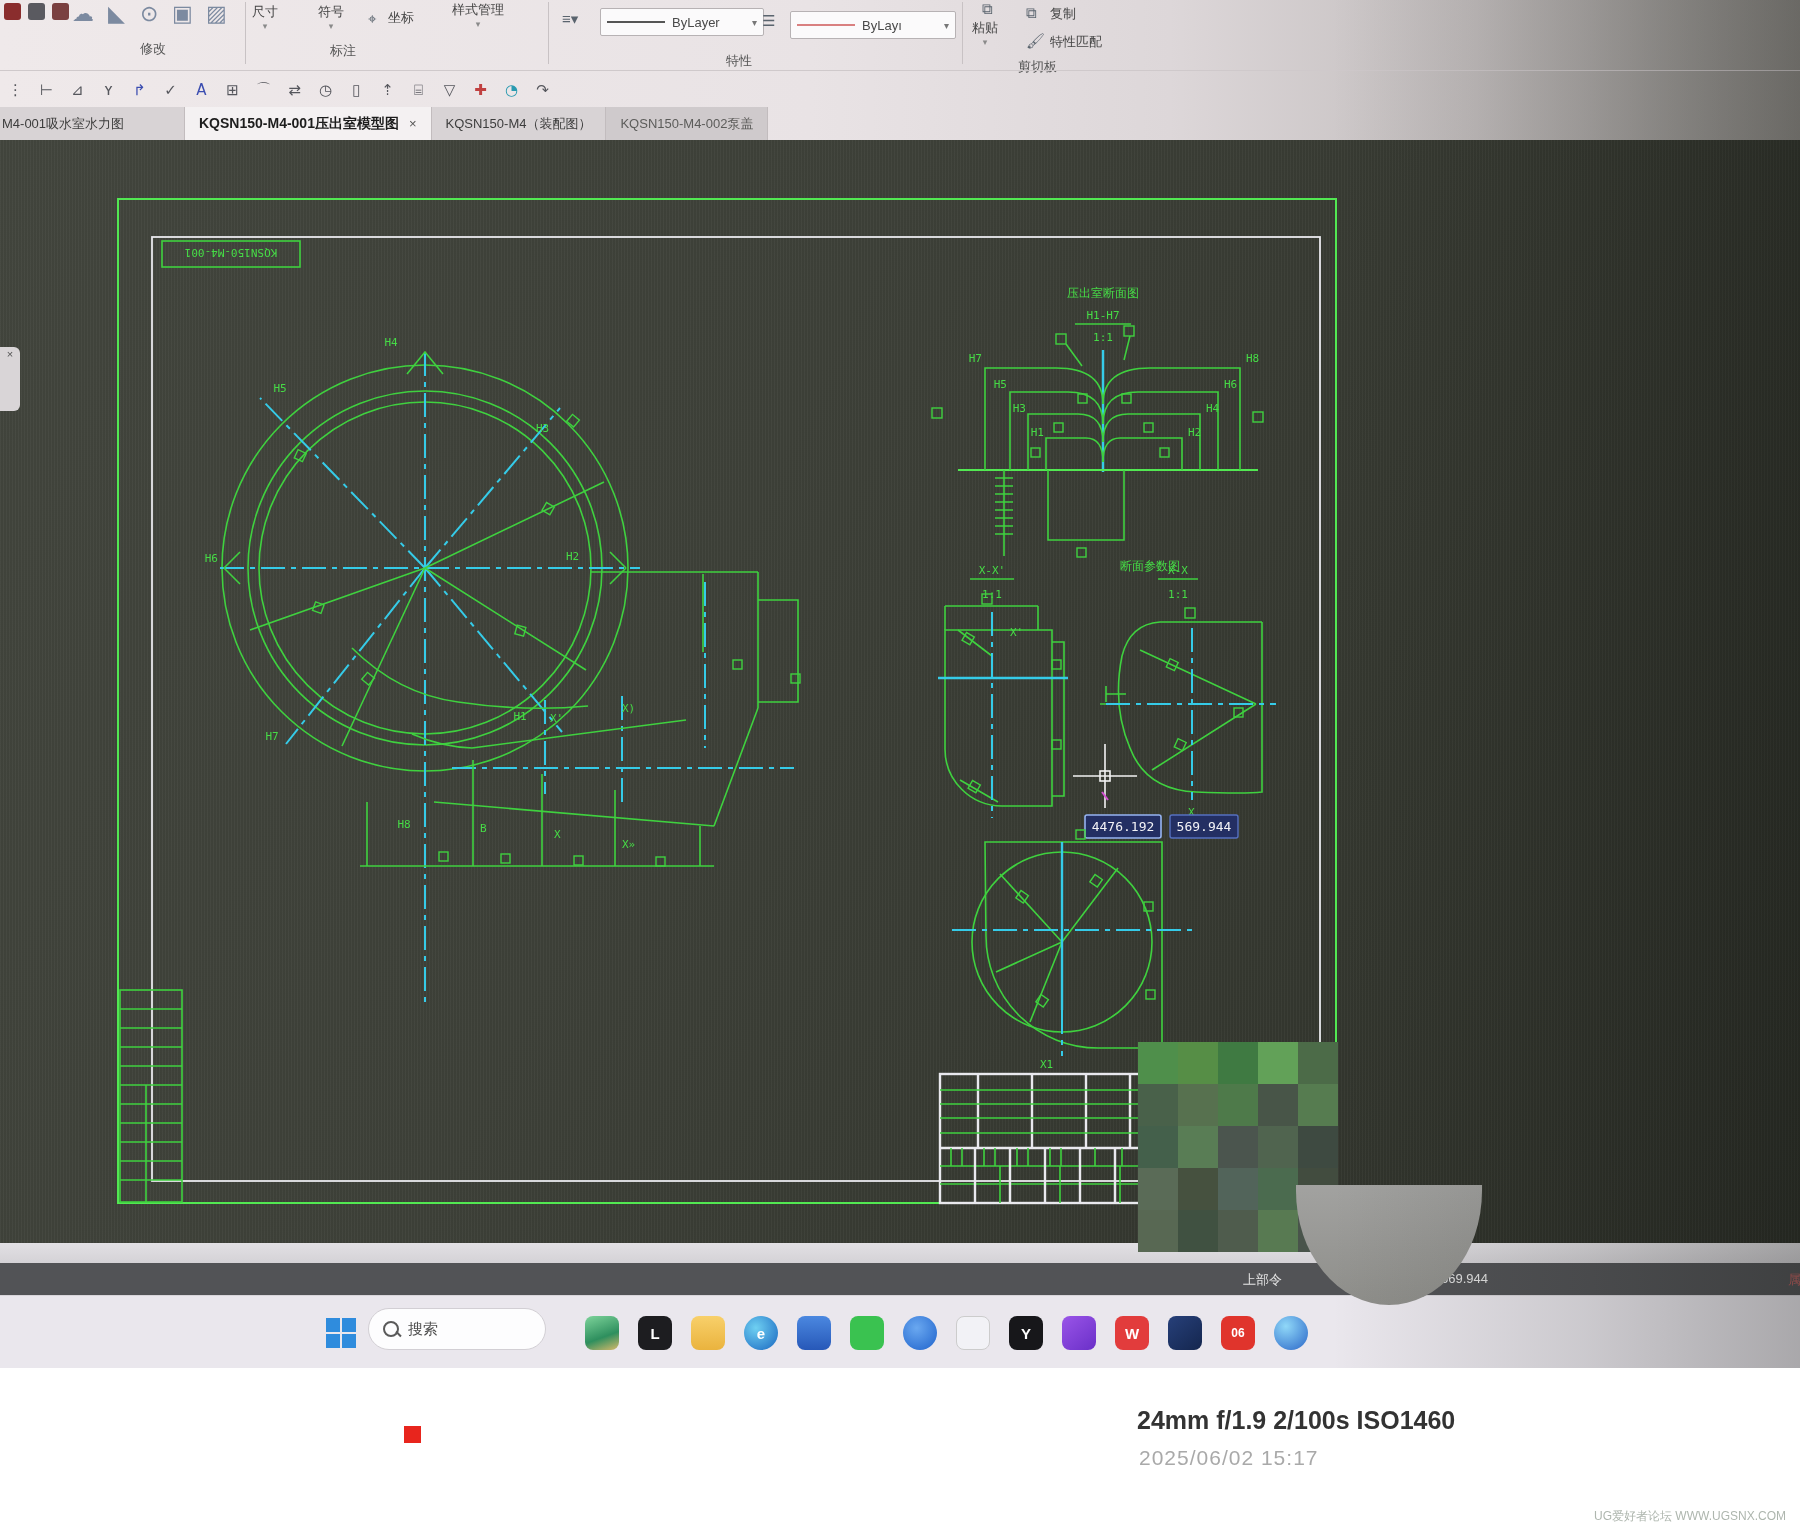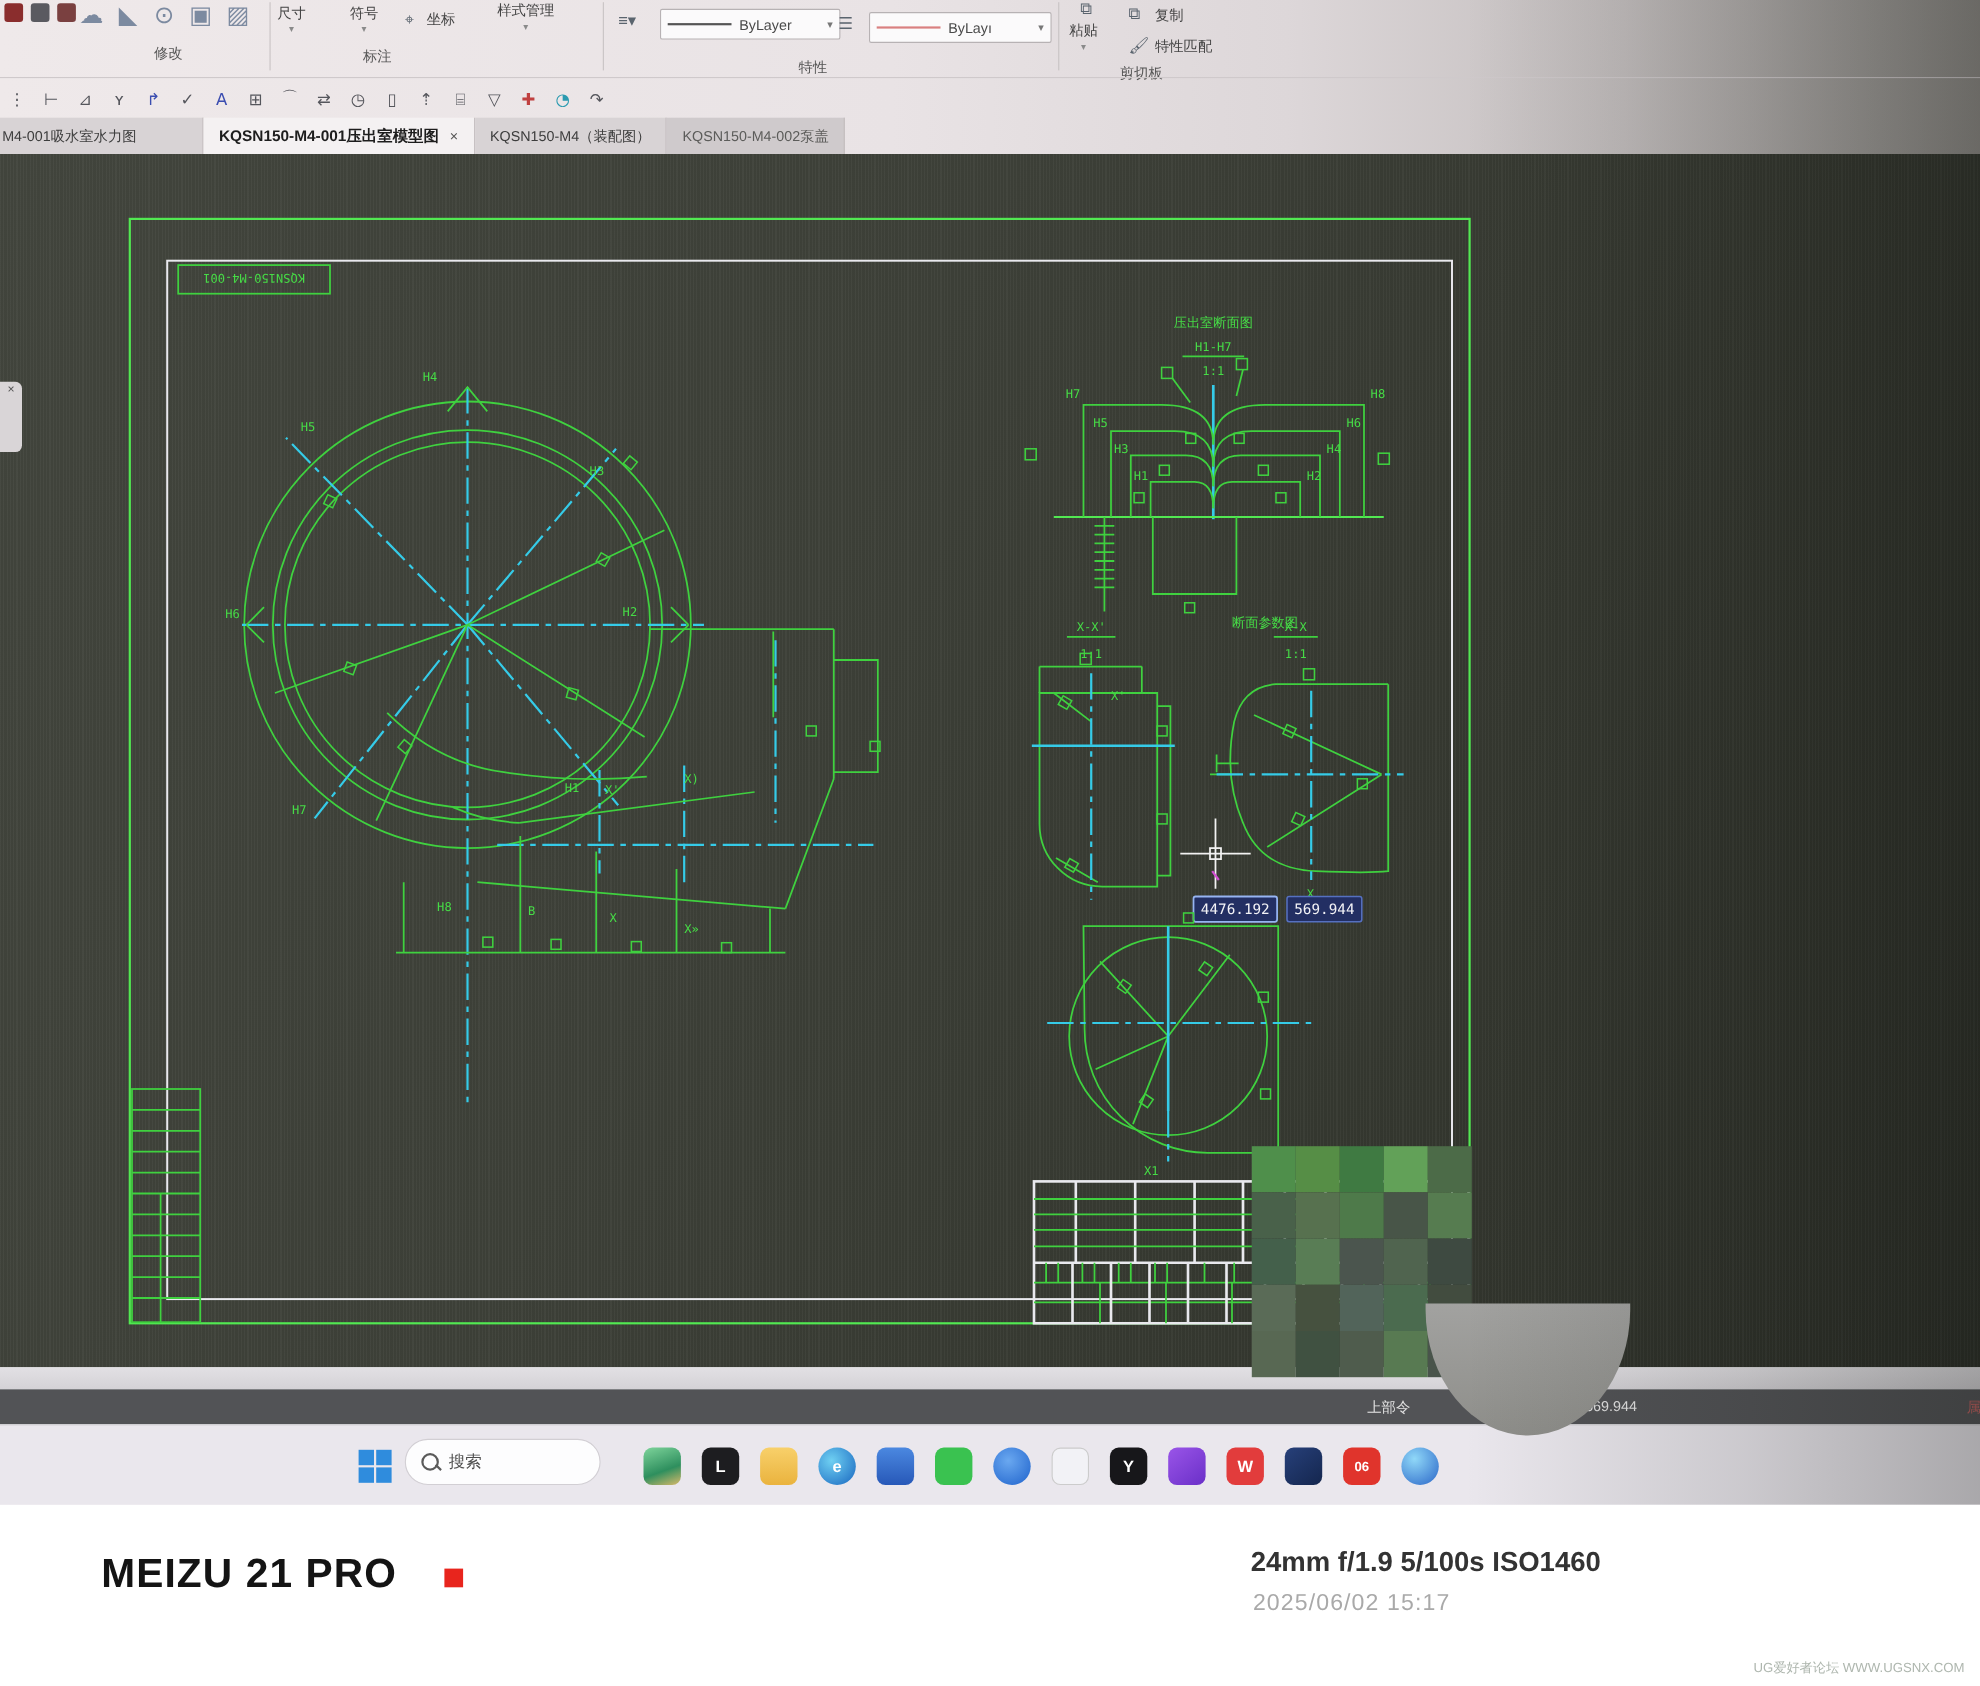--- a/index.html
+++ b/index.html
@@ -463,20 +463,19 @@
     <div class="ic i10"></div>
     <div class="ic i11">W</div>
     <div class="ic i12"></div>
     <div class="ic i13">06</div>
     <div class="ic i14"></div>
   </div>
 
   <div class="vignette"></div>
 
   <div class="caption">
-    <div class="brand">MEIZU 21 PRO</div>
     <div class="redsq"></div>
-    <div class="caminfo">24mm  f/1.9  5/100s  ISO1460</div>
+    <div class="caminfo">24mm  f/1.9  2/100s  ISO1460</div>
     <div class="datetime">2025/06/02  15:17</div>
     <div class="forum">UG爱好者论坛  WWW.UGSNX.COM</div>
   </div>
 
 </div>
 
 </body></html>

